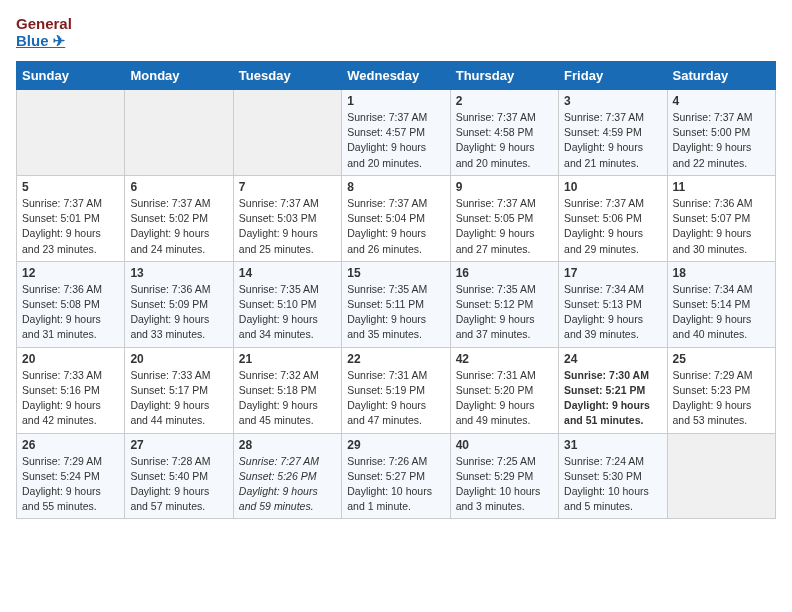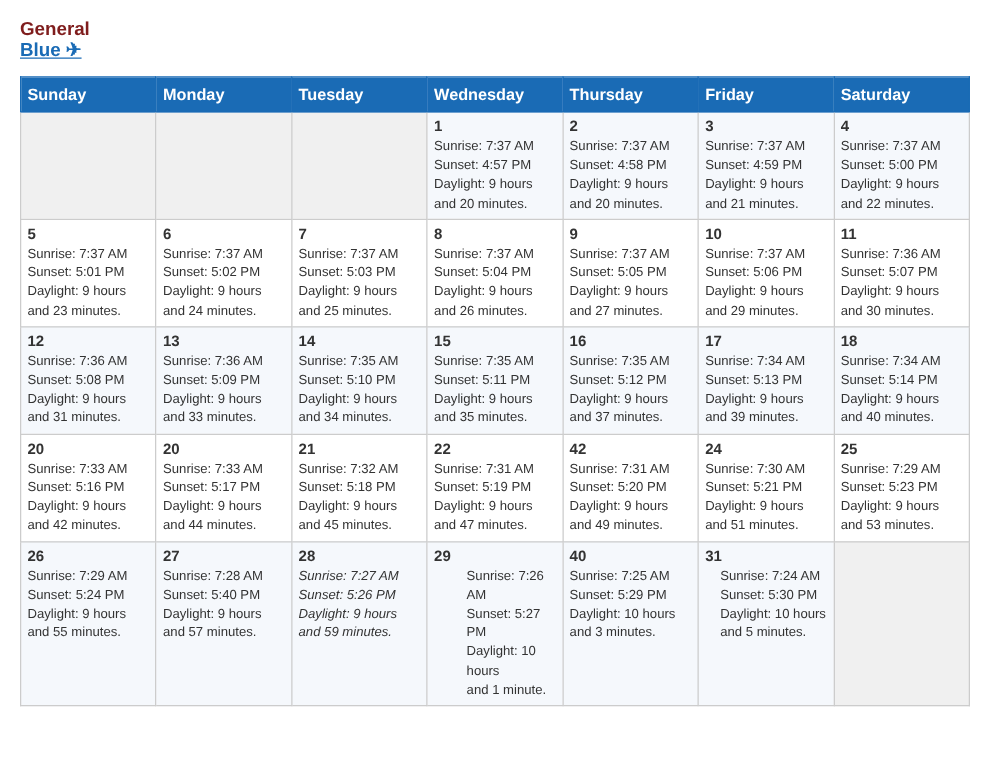--- a/index.html
+++ b/index.html
@@ -271,21 +271,21 @@
         </td>
         <td>
           <span class="day-number">42</span>
           <div class="day-info" style="white-space: pre-line;">Sunrise: 7:31 AM
 Sunset: 5:20 PM
 Daylight: 9 hours
 and 49 minutes.</div>
         </td>
         <td>
           <span class="day-number">24</span>
-          <div class="day-info" style="white-space: pre-line;">Sunrise: 7:30 AM
+          <div class="day-info" style="white-space: pre-line; font-weight: bold;">Sunrise: 7:30 AM
 Sunset: 5:21 PM
 Daylight: 9 hours
 and 51 minutes.</div>
         </td>
         <td>
           <span class="day-number">25</span>
           <div class="day-info" style="white-space: pre-line;">Sunrise: 7:29 AM
 Sunset: 5:23 PM
 Daylight: 9 hours
 and 53 minutes.</div>
@@ -308,35 +308,35 @@
         </td>
         <td>
           <span class="day-number">28</span>
           <div class="day-info" style="white-space: pre-line; font-style: italic;">Sunrise: 7:27 AM
 Sunset: 5:26 PM
 Daylight: 9 hours
 and 59 minutes.</div>
         </td>
         <td>
           <span class="day-number">29</span>
-          <div class="day-info" style="white-space: pre-line; margin-left: 26px;">Sunrise: 7:26 AM
+          <div class="day-info" style="white-space: pre-line;">Sunrise: 7:26 AM
 Sunset: 5:27 PM
 Daylight: 10 hours
 and 1 minute.</div>
         </td>
         <td>
           <span class="day-number">40</span>
           <div class="day-info" style="white-space: pre-line;">Sunrise: 7:25 AM
 Sunset: 5:29 PM
 Daylight: 10 hours
 and 3 minutes.</div>
         </td>
         <td>
           <span class="day-number">31</span>
-          <div class="day-info" style="white-space: pre-line; margin-left: 12px;">Sunrise: 7:24 AM
+          <div class="day-info" style="white-space: pre-line;">Sunrise: 7:24 AM
 Sunset: 5:30 PM
 Daylight: 10 hours
 and 5 minutes.</div>
         </td>
         <td class="empty-cell"></td>
       </tr>
     </tbody>
 </table>
 
 </body></html>

